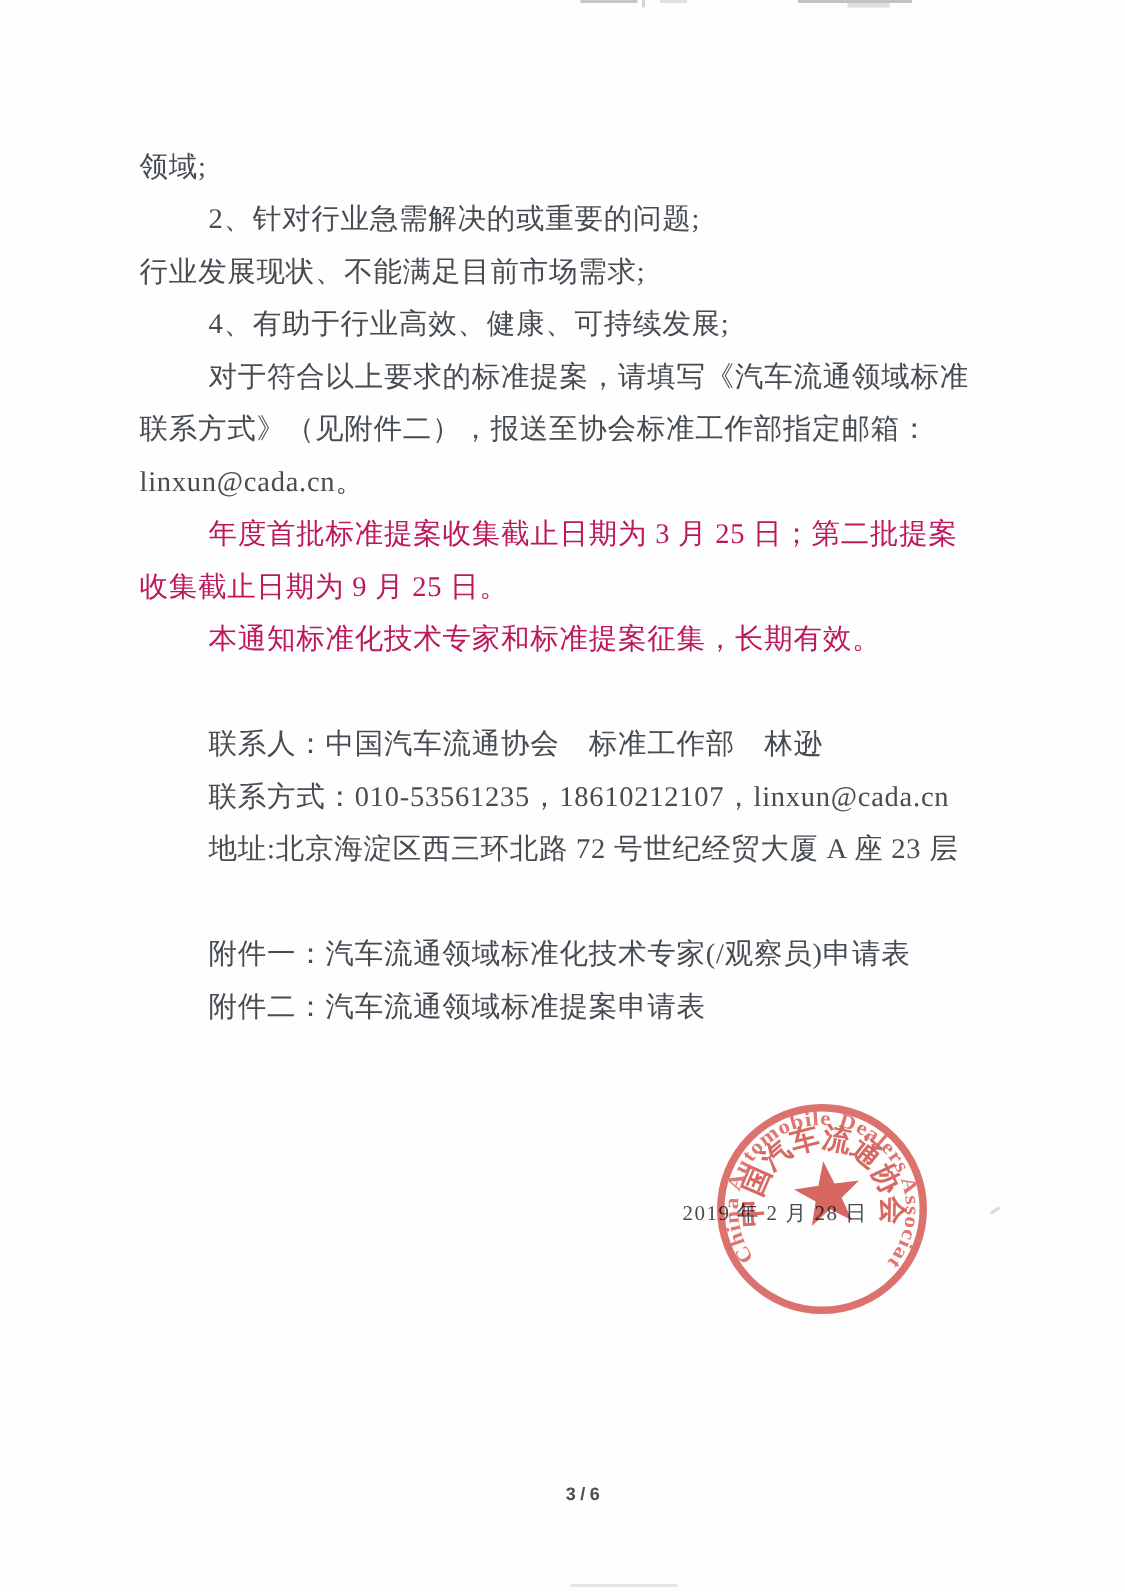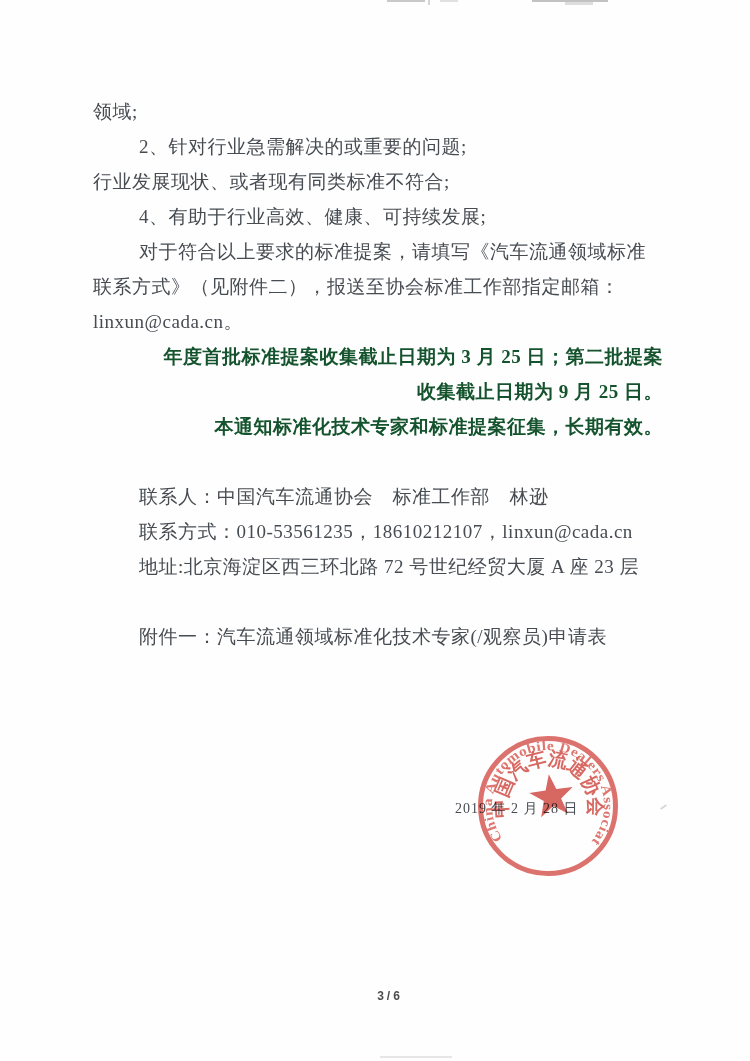--- a/index.html
+++ b/index.html
@@ -34,21 +34,21 @@
     top: 94px;
     width: 570px;
     font-size: 19px;
     line-height: 35px;
     letter-spacing: 0.5px;
     color: #474c52;
     z-index: 1;
   }
   .line { white-space: nowrap; height: 35px; }
   .indent { padding-left: 46px; }
-  .bold { font-weight: 700; color: #14532d; text-align: right; }
+  .bold { font-weight: 400; color: #be185d; }
   .blank { height: 35px; }
 
   .date-line {
     position: absolute;
     left: 455px;
     top: 800px;
     font-size: 14px;
     letter-spacing: 1px;
     color: #474c52;
     white-space: nowrap;
@@ -102,34 +102,35 @@
   <div class="artifact a2"></div>
   <div class="artifact a3"></div>
   <div class="artifact a4"></div>
   <div class="artifact a5"></div>
   <div class="artifact a6"></div>
   <div class="artifact a7"></div>
 
   <div class="body-text">
     <div class="line">领域;</div>
     <div class="line indent">2、针对行业急需解决的或重要的问题;</div>
-    <div class="line">行业发展现状、或者现有同类标准不符合;</div>
+    <div class="line">行业发展现状、不能满足目前市场需求;</div>
     <div class="line indent">4、有助于行业高效、健康、可持续发展;</div>
     <div class="line indent">对于符合以上要求的标准提案，请填写《汽车流通领域标准</div>
     <div class="line">联系方式》（见附件二），报送至协会标准工作部指定邮箱：</div>
     <div class="line">linxun@cada.cn。</div>
     <div class="line indent bold">年度首批标准提案收集截止日期为 3 月 25 日；第二批提案</div>
     <div class="line bold">收集截止日期为 9 月 25 日。</div>
     <div class="line indent bold">本通知标准化技术专家和标准提案征集，长期有效。</div>
     <div class="blank"></div>
     <div class="line indent">联系人：中国汽车流通协会　标准工作部　林逊</div>
     <div class="line indent">联系方式：010-53561235，18610212107，linxun@cada.cn</div>
     <div class="line indent">地址:北京海淀区西三环北路 72 号世纪经贸大厦 A 座 23 层</div>
     <div class="blank"></div>
     <div class="line indent">附件一：汽车流通领域标准化技术专家(/观察员)申请表</div>
+    <div class="line indent">附件二：汽车流通领域标准提案申请表</div>
   </div>
 
   <div class="date-line">2019 年 2 月 28 日</div>
 
   <svg class="seal" viewBox="-80 -80 160 160" xmlns="http://www.w3.org/2000/svg">
     <defs>
       <path id="enArc" d="M -44.1,34.5 A 56,56 0 1 1 44.1,34.5" fill="none"></path>
       <path id="cnArc" d="M -39.4,11.3 A 41,41 0 1 1 39.4,11.3" fill="none"></path>
     </defs>
     <circle cx="0" cy="0" r="67.5" fill="none" stroke="#d6534c" stroke-width="5"></circle>

